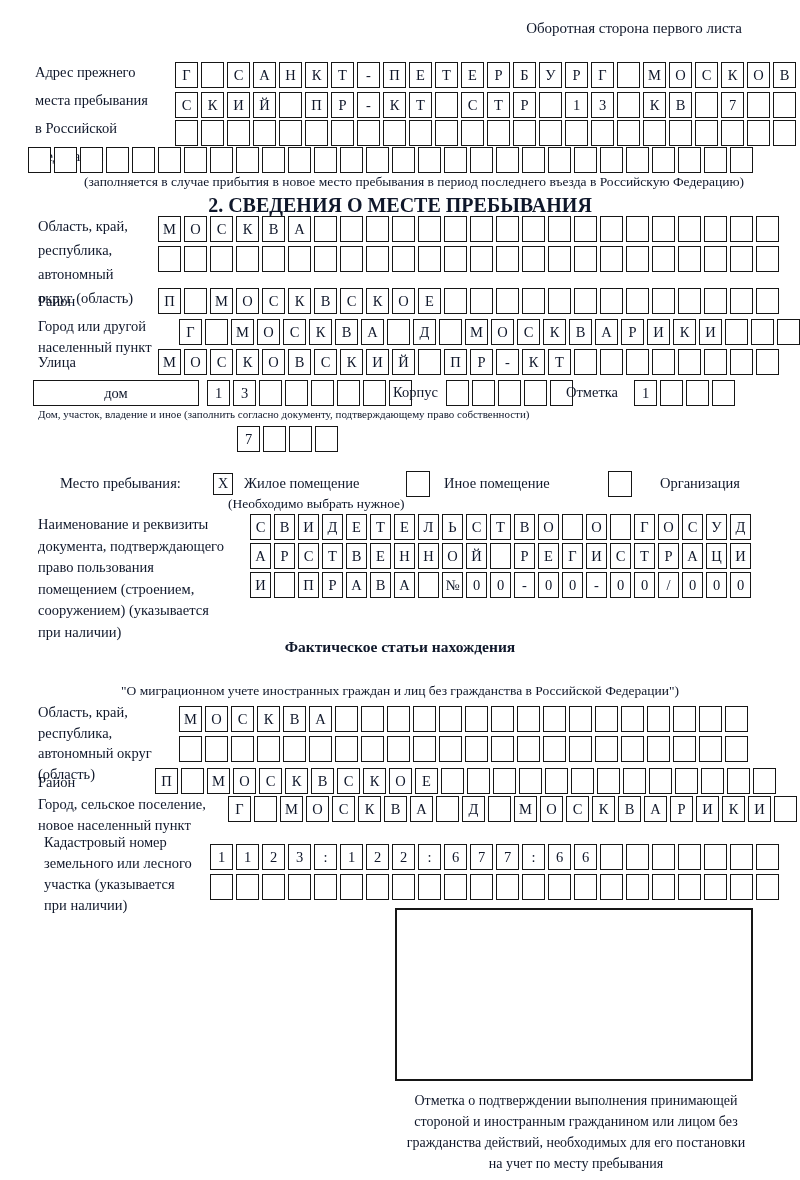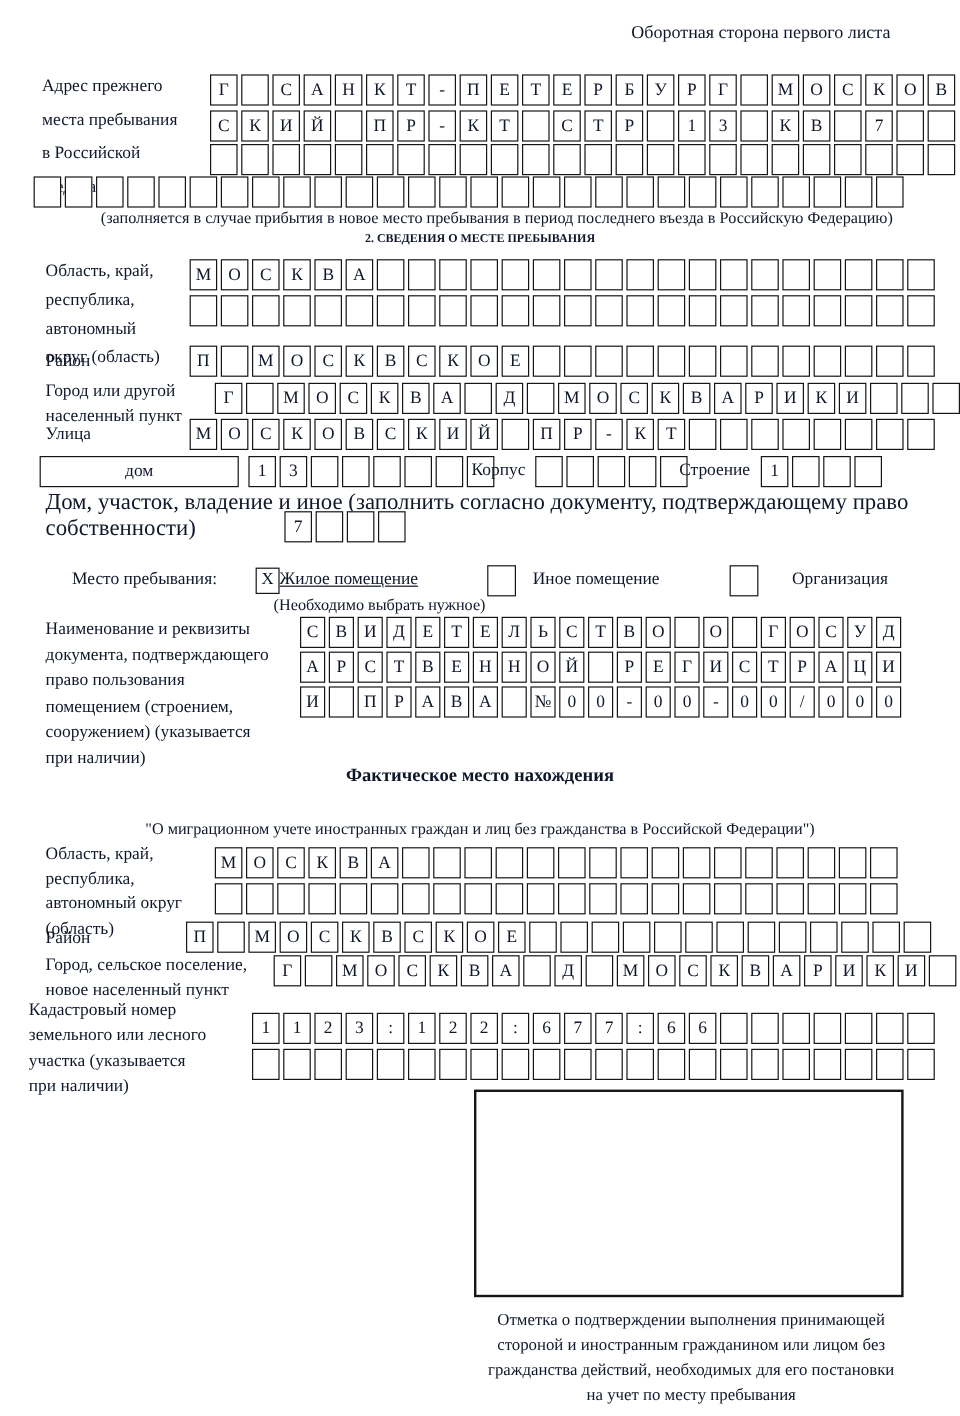--- a/index.html
+++ b/index.html
@@ -2,21 +2,21 @@
 <html><head>
 <meta charset="utf-8">
 <style>
   html,body{margin:0;padding:0;background:#ffffff;}
   .page{
     position:relative;width:800px;height:1180px;background:#fff;overflow:hidden;
     font-family:"Liberation Serif","DejaVu Serif",serif;color:#0f172a;
   }
   .abs{position:absolute;}
   .lbl{white-space:pre-line;font-size:14.5px;line-height:21px;}
-  .caption{font-size:19px;}
+  .caption{font-size:11px;}
   .center{left:0;width:800px;text-align:center;}
   .bold{font-weight:bold;}
   .boxrow{display:flex;gap:3px;}
   .cell{
     width:23px;height:26px;border:1.5px solid #161616;box-sizing:border-box;
     display:flex;align-items:center;justify-content:center;
     font-size:14.5px;background:#fff;flex:0 0 auto;
   }
   .boxrow.narrow .cell{width:21px;}
   .widebox{
@@ -145,21 +145,21 @@
       <div class="cell"></div>
       <div class="cell"></div>
       <div class="cell"></div>
       <div class="cell"></div>
       <div class="cell"></div>
       <div class="cell"></div>
       <div class="cell"></div>
     </div>
   <div class="abs center note" style="top:174px;margin-left:14px;">(заполняется в случае прибытия в новое место пребывания в период последнего въезда в Российскую Федерацию)</div>
 
-  <div class="abs center bold" style="top:194px;font-size:10px;">2. СВЕДЕНИЯ О МЕСТЕ ПРЕБЫВАНИЯ</div>
+  <div class="abs center bold" style="top:194px;font-size:20px;">2. СВЕДЕНИЯ О МЕСТЕ ПРЕБЫВАНИЯ</div>
 
   <div class="abs lbl" style="left:38px;top:214px;line-height:24px;">Область, край,
 республика,
 автономный
 округ (область)</div>
   <div class="abs boxrow" style="left:158px;top:216px;">
       <div class="cell">М</div>
       <div class="cell">О</div>
       <div class="cell">С</div>
       <div class="cell">К</div>
@@ -309,21 +309,21 @@
         <div class="cell"></div>
       </div>
     <div class="abs optlbl" style="left:393px;top:4px;">Корпус</div>
     <div class="abs boxrow" style="left:446px;top:0;">
         <div class="cell"></div>
         <div class="cell"></div>
         <div class="cell"></div>
         <div class="cell"></div>
         <div class="cell"></div>
       </div>
-    <div class="abs optlbl" style="left:566px;top:4px;">Строение</div>
+    <div class="abs optlbl" style="left:566px;top:4px;">Отметка</div>
     <div class="abs boxrow" style="left:634px;top:0;">
         <div class="cell">1</div>
         <div class="cell"></div>
         <div class="cell"></div>
         <div class="cell"></div>
       </div>
   </div>
   <div class="abs caption" style="left:38px;top:408px;">Дом, участок, владение и иное (заполнить согласно документу, подтверждающему право собственности)</div>
 
   <div class="abs" style="left:0;top:426px;width:800px;height:28px;">
@@ -331,21 +331,21 @@
         <div class="cell">7</div>
         <div class="cell"></div>
         <div class="cell"></div>
         <div class="cell"></div>
       </div>
   </div>
 
   <div class="abs" style="left:0;top:472px;width:800px;height:28px;">
     <div class="abs optlbl" style="left:60px;top:3px;">Место пребывания:</div>
     <div class="abs cb" style="left:213px;top:1px;">X</div>
-    <div class="abs optlbl" style="left:233px;top:3px;text-decoration:underline;">Жилое помещение</div>
+    <div class="abs optlbl" style="left:244px;top:3px;">Жилое помещение</div>
     <div class="abs cb lg" style="left:406px;top:-1px;"></div>
     <div class="abs optlbl" style="left:444px;top:3px;">Иное помещение</div>
     <div class="abs cb lg" style="left:608px;top:-1px;"></div>
     <div class="abs optlbl" style="left:660px;top:3px;">Организация</div>
   </div>
   <div class="abs note" style="left:228px;top:496px;">(Необходимо выбрать нужное)</div>
 
   <div class="abs lbl" style="left:38px;top:514px;line-height:21.5px;">Наименование и реквизиты
 документа, подтверждающего
 право пользования
@@ -415,21 +415,21 @@
       <div class="cell">0</div>
       <div class="cell">-</div>
       <div class="cell">0</div>
       <div class="cell">0</div>
       <div class="cell">/</div>
       <div class="cell">0</div>
       <div class="cell">0</div>
       <div class="cell">0</div>
     </div>
 
-  <div class="abs center bold" style="top:638px;font-size:15.5px;">Фактическое место нахождения</div>
+  <div class="abs center bold" style="top:638px;font-size:15.5px;">Фактическое статьи нахождения</div>
   <div class="abs center note" style="top:683px;">"О миграционном учете иностранных граждан и лиц без гражданства в Российской Федерации")</div>
 
   <div class="abs lbl" style="left:38px;top:702px;line-height:20.5px;">Область, край,
 республика,
 автономный округ
 (область)</div>
   <div class="abs boxrow" style="left:179px;top:706px;">
       <div class="cell">М</div>
       <div class="cell">О</div>
       <div class="cell">С</div>
@@ -526,21 +526,21 @@
       <div class="cell">К</div>
       <div class="cell">В</div>
       <div class="cell">А</div>
       <div class="cell">Р</div>
       <div class="cell">И</div>
       <div class="cell">К</div>
       <div class="cell">И</div>
       <div class="cell"></div>
     </div>
 
-  <div class="abs lbl" style="left:24px;top:832px;">Кадастровый номер
+  <div class="abs lbl" style="left:44px;top:832px;">Кадастровый номер
 земельного или лесного
 участка (указывается
 при наличии)</div>
   <div class="abs boxrow" style="left:210px;top:844px;">
       <div class="cell">1</div>
       <div class="cell">1</div>
       <div class="cell">2</div>
       <div class="cell">3</div>
       <div class="cell">:</div>
       <div class="cell">1</div>

